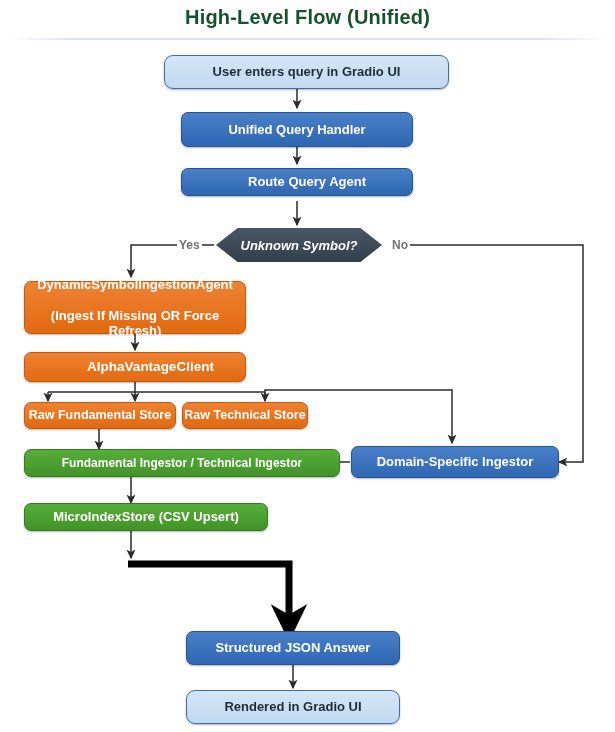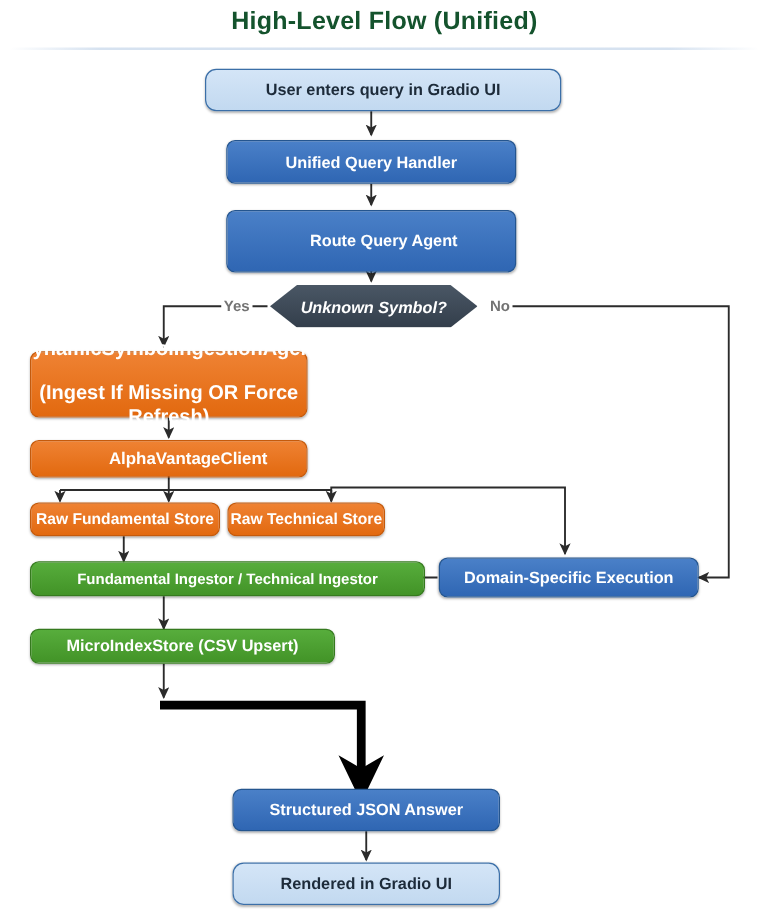--- a/index.html
+++ b/index.html
@@ -120,32 +120,32 @@
   </svg>
 
   <div class="node n-lightblue" style="left:164px;top:55px;width:285px;height:34px;border-radius:9px;font-size:13px;">
     <span class="l1">User enters query in Gradio UI</span>
   </div>
 
   <div class="node n-blue" style="left:181px;top:112px;width:232px;height:35px;font-size:13px;">
     <span class="l1">Unified Query Handler</span>
   </div>
 
-  <div class="node n-blue" style="left:181px;top:168px;width:232px;height:50px;font-size:13px;padding-left:20px;">
+  <div class="node n-blue" style="left:181px;top:168px;width:232px;height:28px;font-size:13px;padding-left:20px;">
     <span class="l1">Route Query Agent</span>
   </div>
 
   <div id="n-decision">
     <span>Unknown Symbol?</span>
   </div>
 
   <div class="edge-label" style="left:177px;top:238px;">Yes</div>
   <div class="edge-label" style="left:390px;top:238px;">No</div>
 
-  <div class="node n-orange" style="left:24px;top:281px;width:222px;height:53px;font-size:16px;">
+  <div class="node n-orange" style="left:24px;top:281px;width:222px;height:53px;font-size:13px;">
     <span class="l1">DynamicSymbolIngestionAgent</span>
     <span class="l2">(Ingest If Missing OR Force Refresh)</span>
   </div>
 
   <div class="node n-orange" style="left:24px;top:352px;width:222px;height:30px;font-size:13.5px;padding-left:31px;">
     <span class="l1">AlphaVantageClient</span>
   </div>
 
   <div class="node n-orange" style="left:24px;top:402px;width:152px;height:27px;font-size:12.5px;">
     <span class="l1">Raw Fundamental Store</span>
@@ -157,21 +157,21 @@
 
   <div class="node n-green" style="left:24px;top:449px;width:316px;height:28px;font-size:12px;">
     <span class="l1">Fundamental Ingestor / Technical Ingestor</span>
   </div>
 
   <div class="node n-green" style="left:24px;top:503px;width:244px;height:28px;font-size:13px;">
     <span class="l1">MicroIndexStore (CSV Upsert)</span>
   </div>
 
   <div class="node n-blue" style="left:351px;top:446px;width:208px;height:32px;font-size:13px;">
-    <span class="l1">Domain-Specific Execution</span>
+    <span class="l1">Domain-Specific Ingestor</span>
   </div>
 
   <div class="node n-lightblue" style="left:186px;top:690px;width:214px;height:34px;border-radius:9px;font-size:13px;">
     <span class="l1">Rendered in Gradio UI</span>
   </div>
 
   <div class="node n-blue" style="left:186px;top:631px;width:214px;height:34px;font-size:13px;">
     <span class="l1">Structured JSON Answer</span>
   </div>
 

